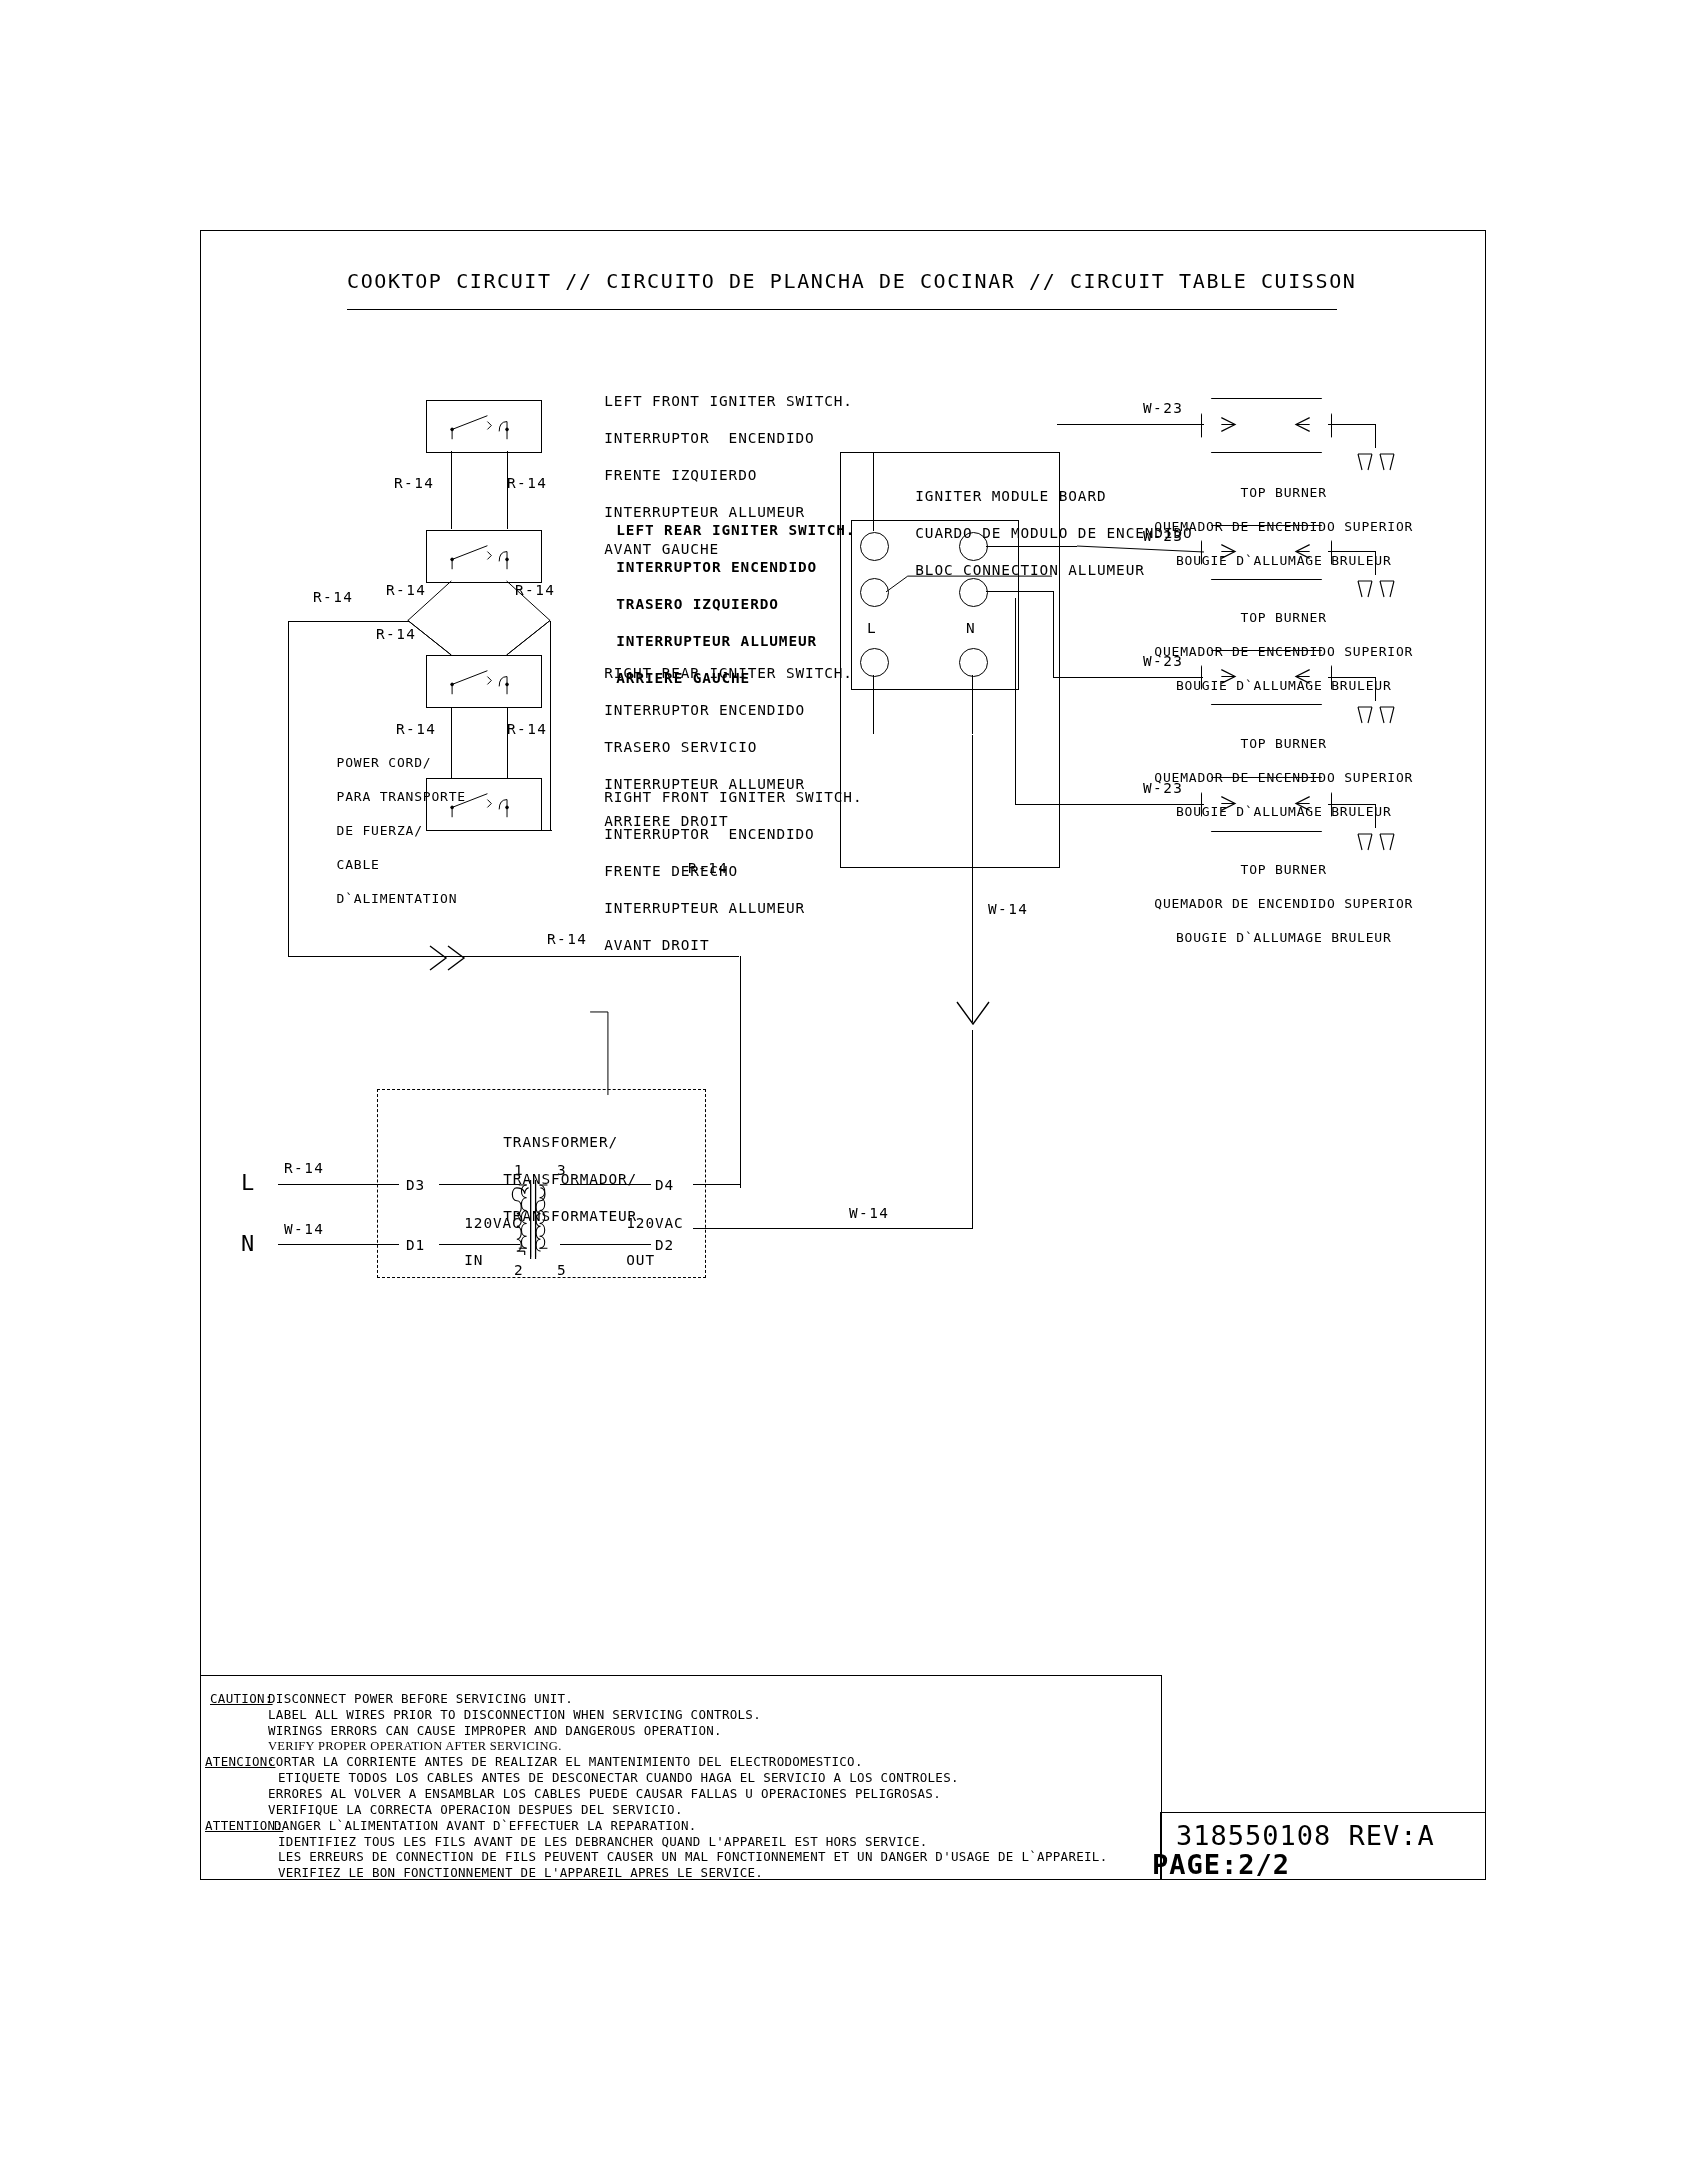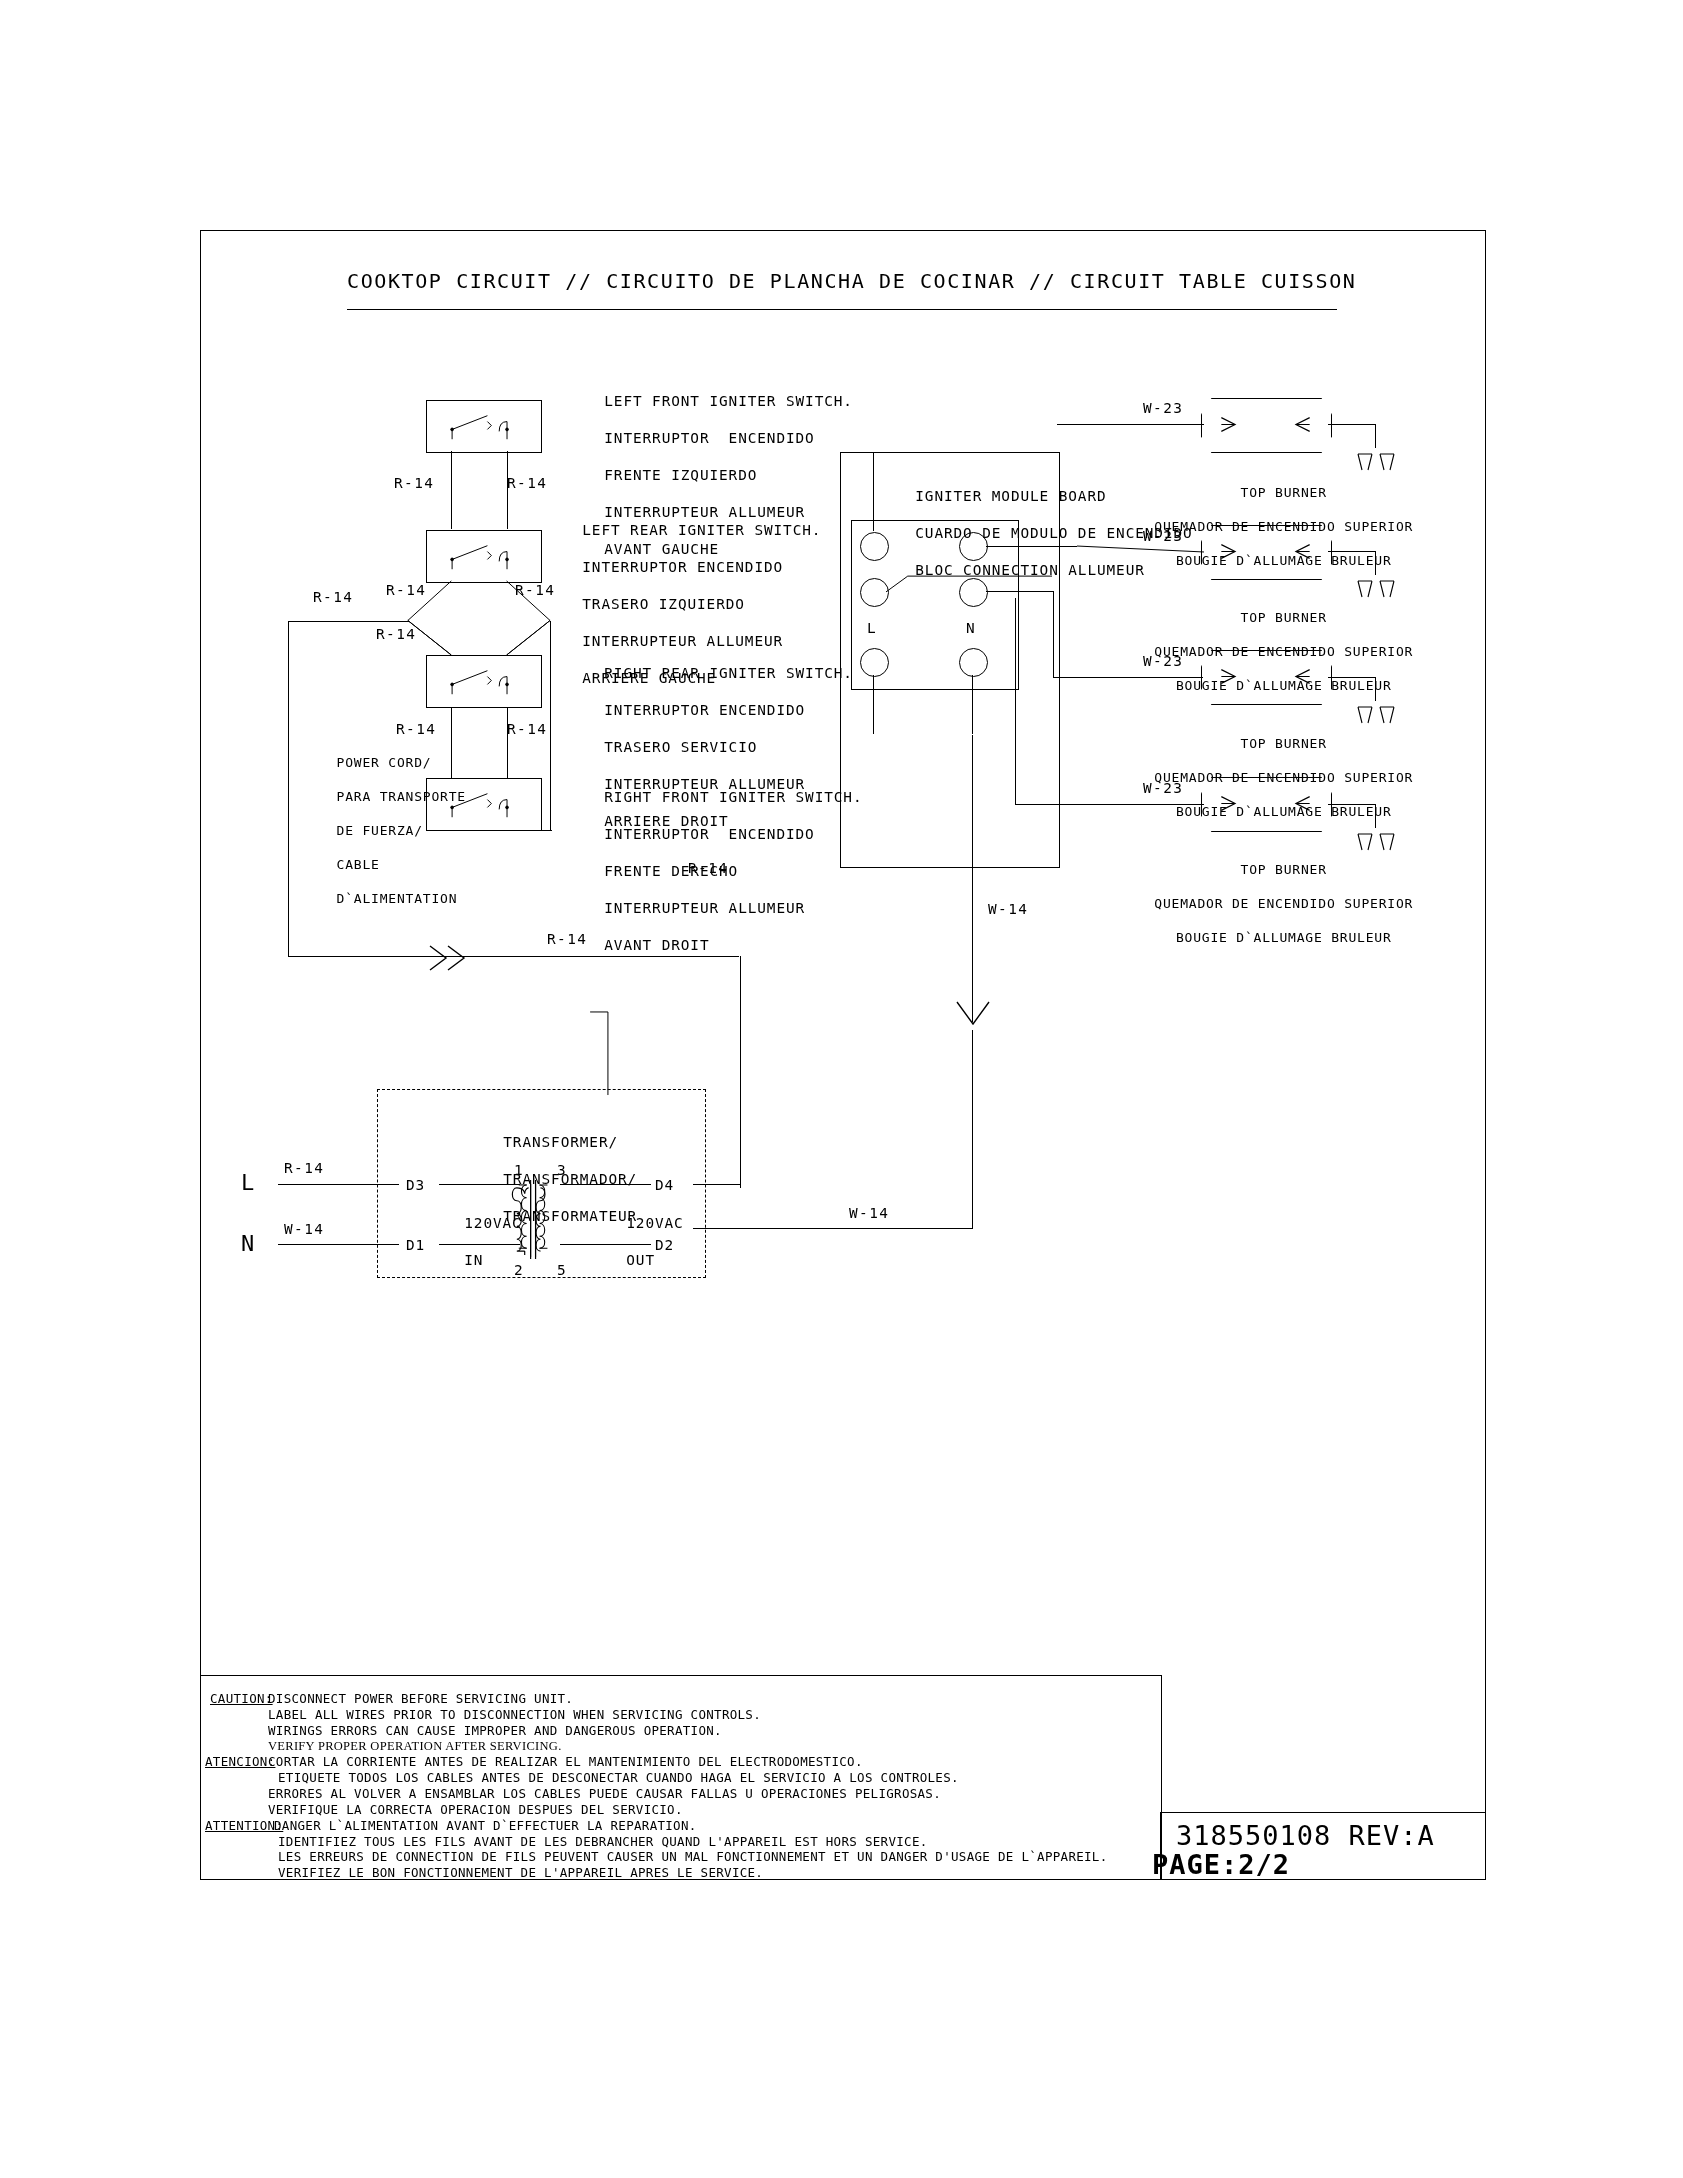--- a/index.html
+++ b/index.html
@@ -142,21 +142,21 @@
   </div>
 
   <div class="txt lbl" style="left:566px;top:374px;">
     <span>LEFT FRONT IGNITER SWITCH.</span><br>
     <span>INTERRUPTOR  ENCENDIDO</span><br>
     <span>FRENTE IZQUIERDO</span><br>
     <span>INTERRUPTEUR ALLUMEUR</span><br>
     <span>AVANT GAUCHE</span>
   </div>
 
-  <div class="txt lbl" style="left:544px;top:503px;">
+  <div class="txt lbl" style="left:578px;top:503px;font-weight:bold;">
     <span>LEFT REAR IGNITER SWITCH.</span><br>
     <span>INTERRUPTOR ENCENDIDO</span><br>
     <span>TRASERO IZQUIERDO</span><br>
     <span>INTERRUPTEUR ALLUMEUR</span><br>
     <span>ARRIERE GAUCHE</span>
   </div>
 
   <div class="txt lbl" style="left:566px;top:646px;">
     <span>RIGHT REAR IGNITER SWITCH.</span><br>
     <span>INTERRUPTOR ENCENDIDO</span><br>

